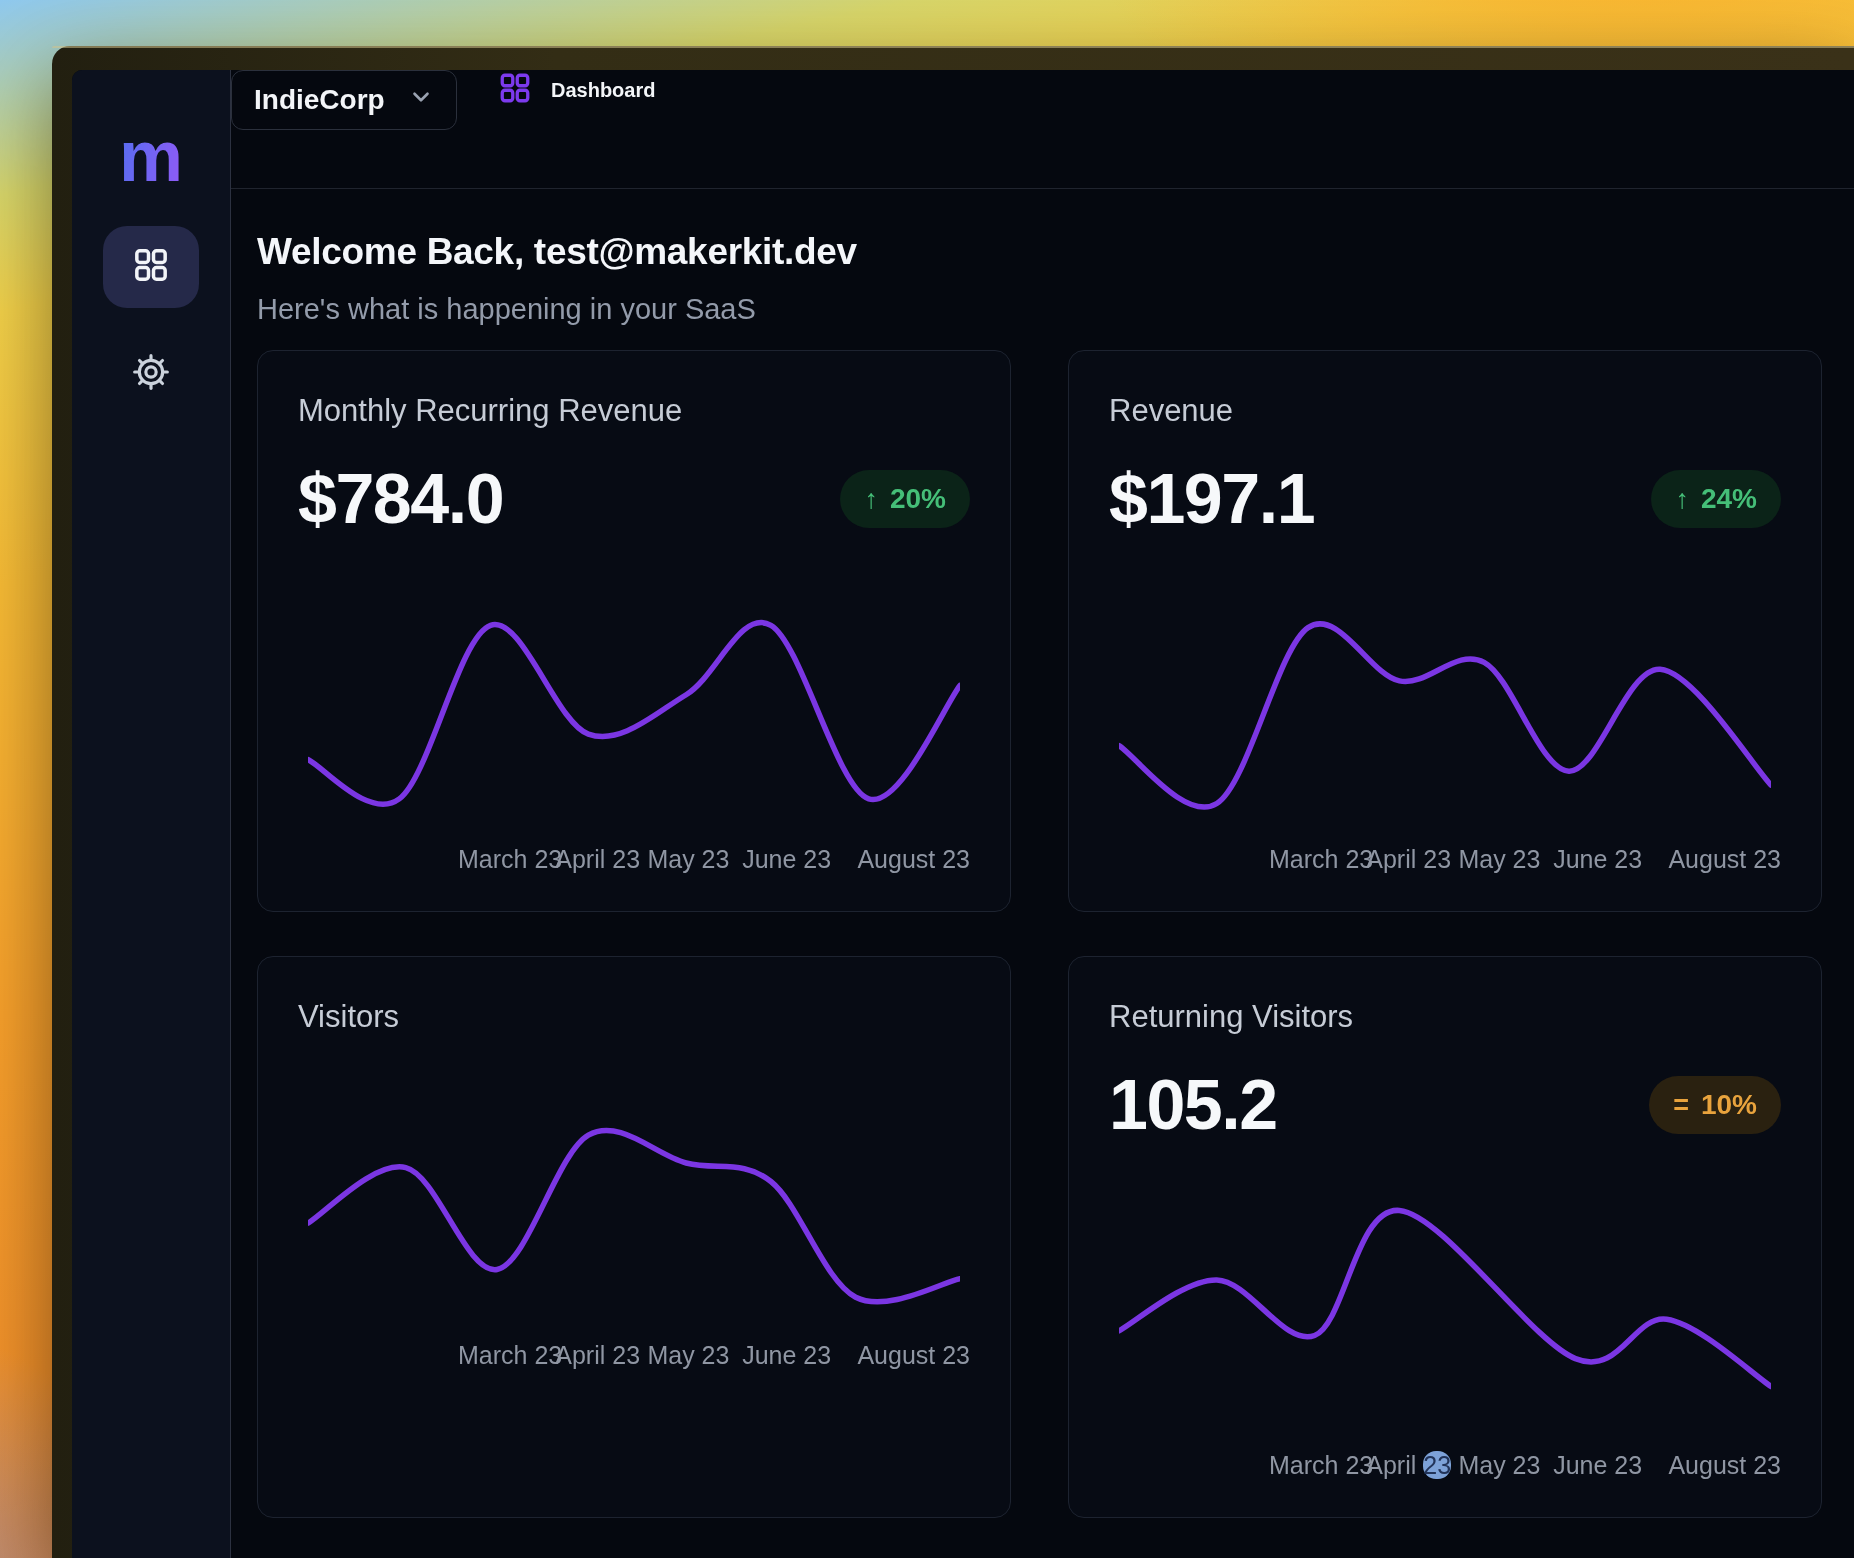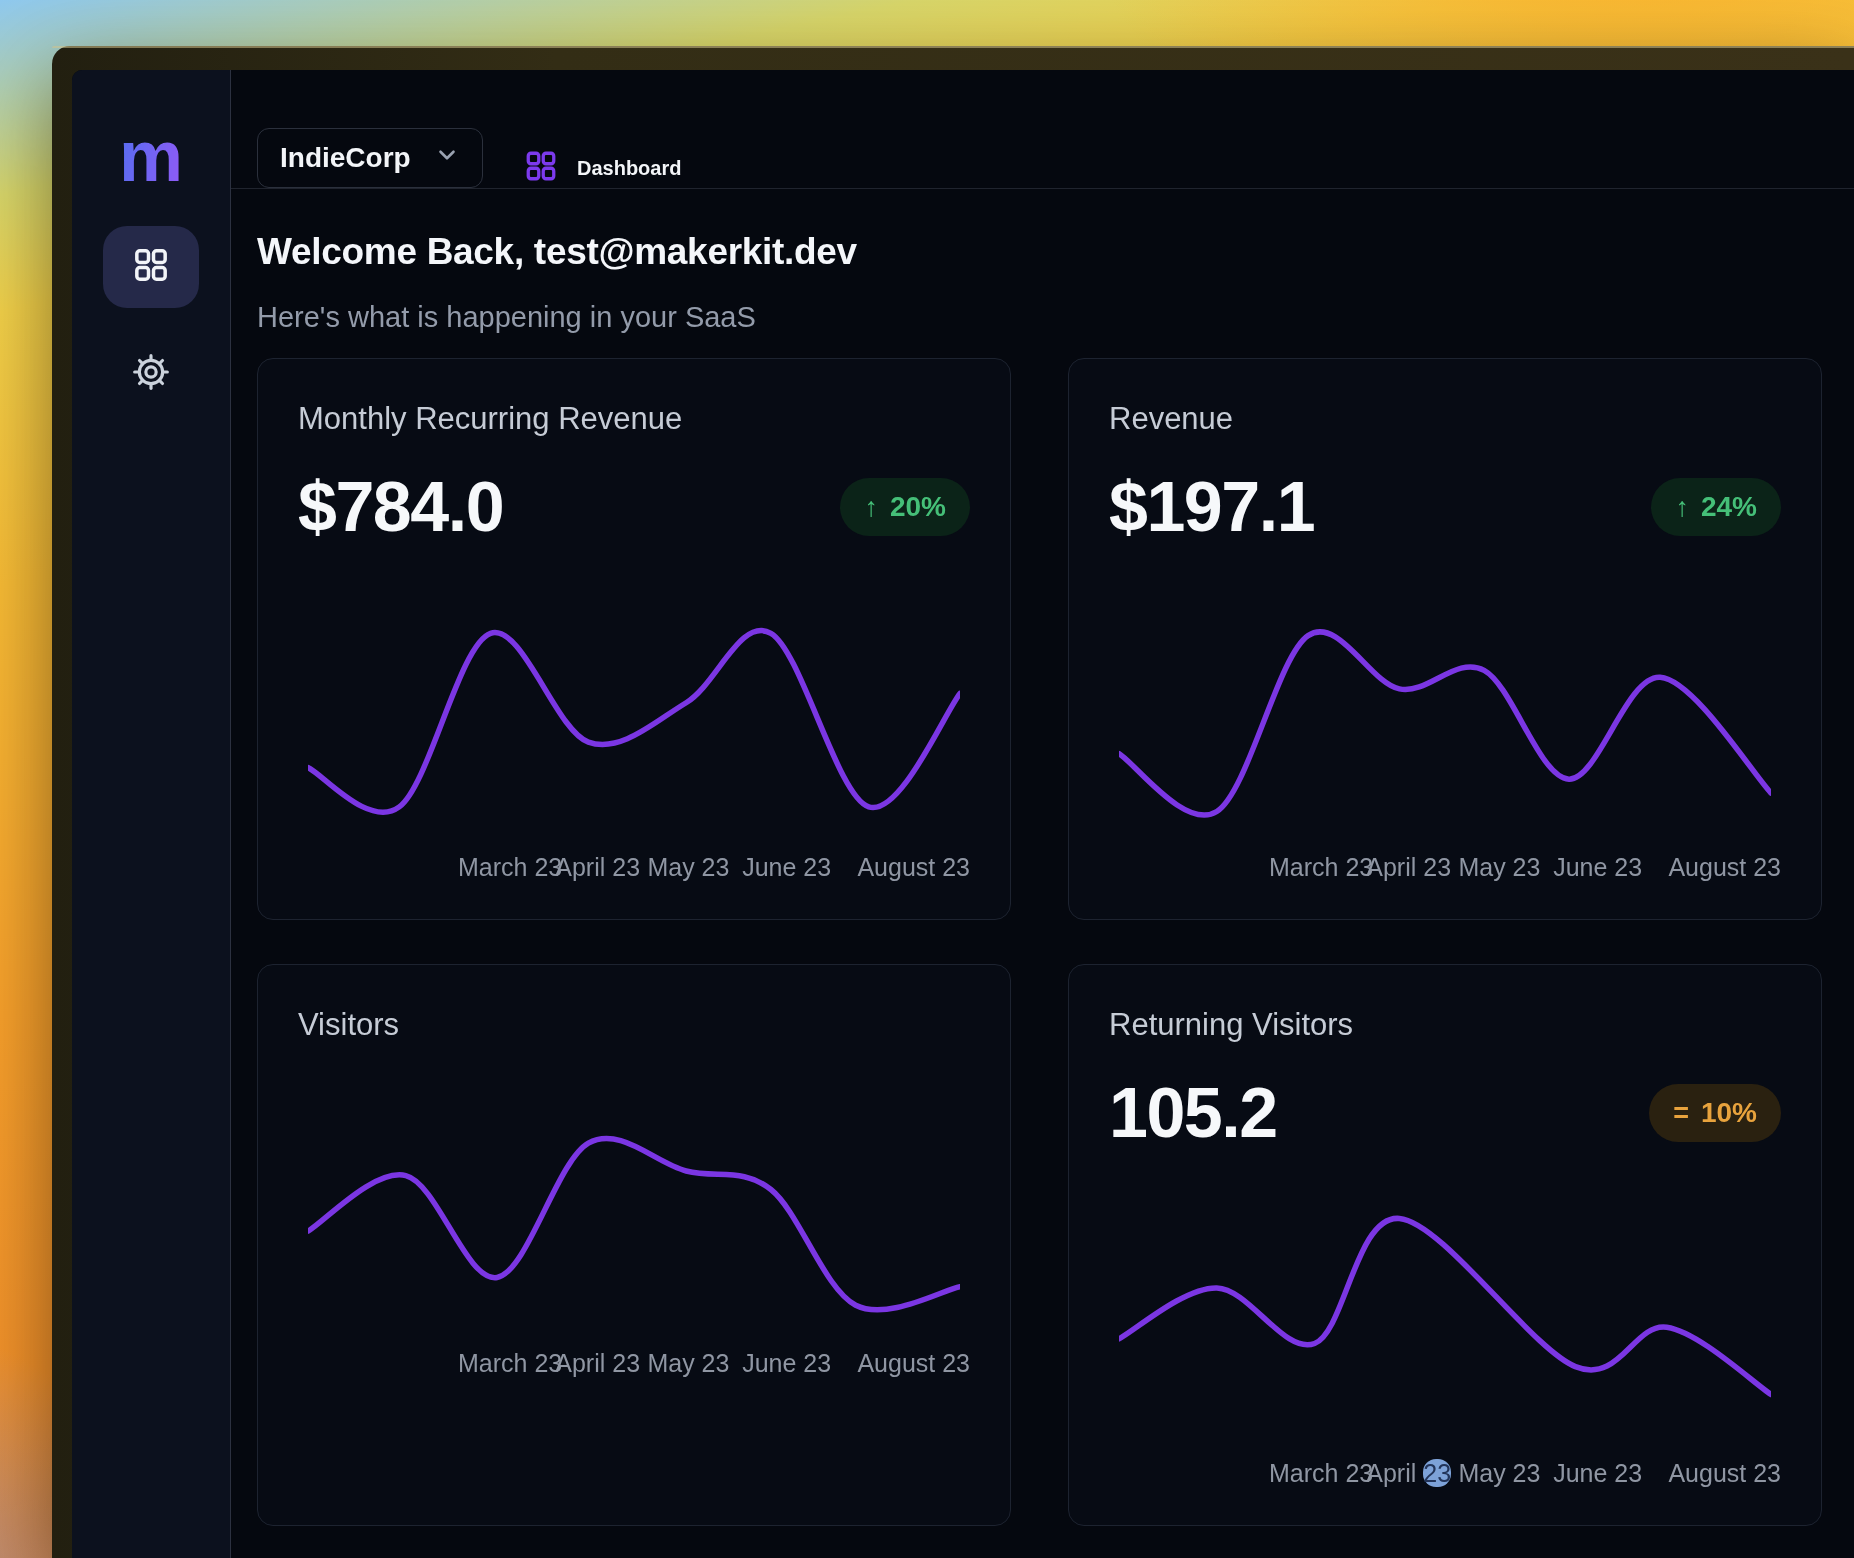--- a/index.html
+++ b/index.html
@@ -30,33 +30,33 @@
   .logo{margin-top:50px;font-size:72px;line-height:1;font-weight:700;
     background:linear-gradient(100deg,#5b6cf0 10%,#8b5cf6 90%);
     -webkit-background-clip:text;background-clip:text;color:transparent;}
   .nav-item-active{margin-top:34px;width:96px;height:82px;border-radius:24px;
     background:#252949;display:flex;align-items:center;justify-content:center;cursor:pointer;}
   .nav-gear{margin-top:34px;width:96px;height:64px;display:flex;align-items:center;
     justify-content:center;cursor:pointer;}
 
   
   .main{flex:1;display:flex;flex-direction:column;min-width:0;}
-  .topbar{height:118px;flex:0 0 118px;display:flex;align-items:flex-end;
-    padding-left:26px;border-bottom:1.5px solid #20242e;}
+  .topbar{height:118px;flex:0 0 118px;display:flex;align-items:flex-start;
+    border-bottom:1.5px solid #20242e;}
   .account-btn{display:flex;align-items:center;justify-content:space-between;
     width:226px;height:60px;padding:0 22px;box-sizing:border-box;
     border:1.5px solid #2b303c;border-radius:12px;background:transparent;
     color:#f3f5f8;font-size:28px;font-weight:600;cursor:pointer;}
   .page-head{display:flex;align-items:center;gap:18px;margin-left:40px;cursor:pointer;}
   .page-title{color:#f3f5f8;font-size:20px;font-weight:600;}
 
   
   .content{flex:1;padding:42px 32px 0 26px;overflow:hidden;}
   .welcome-title{color:#f4f6fa;font-size:37px;font-weight:600;letter-spacing:-.3px;}
-  .welcome-sub{margin-top:28px;color:#939baa;font-size:29px;font-weight:400;}
+  .welcome-sub{margin-top:20px;color:#939baa;font-size:29px;font-weight:400;}
 
   .grid{margin-top:24px;display:grid;grid-template-columns:1fr 1fr;gap:44px 57px;}
   .card{background:#070b14;border:1.5px solid #1d2330;border-radius:16px;
     padding:42px 40px 34px;box-sizing:border-box;}
   .card-title{color:#c6ccd6;font-size:31px;font-weight:400;}
   .value-row{margin-top:30px;display:flex;align-items:center;justify-content:space-between;}
   .metric-value{color:#f6f8fa;font-size:70px;font-weight:700;letter-spacing:-1.5px;}
   .badge{display:flex;align-items:center;gap:12px;height:58px;padding:0 24px;
     border-radius:30px;font-size:28px;font-weight:600;}
   .badge .badge-icon{font-size:27px;font-weight:400;}

